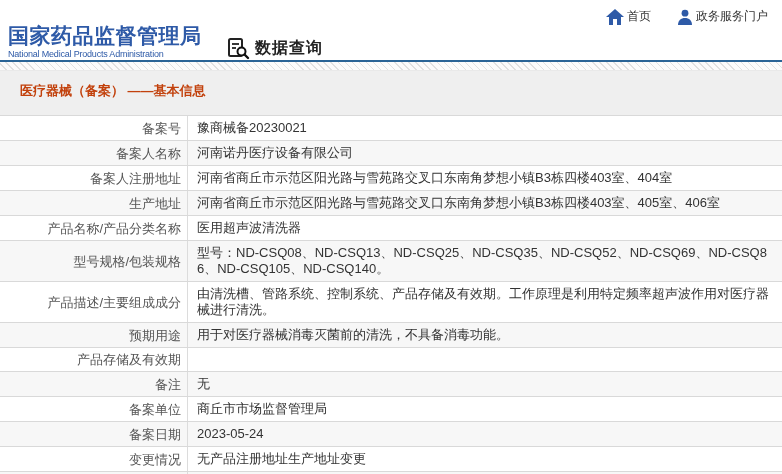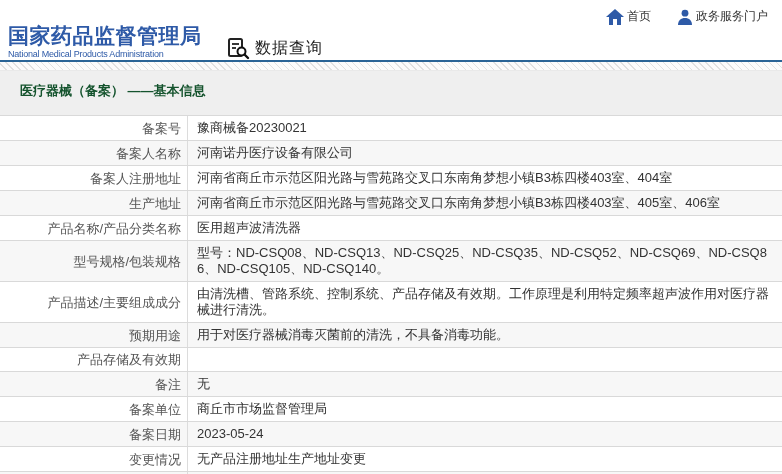--- a/index.html
+++ b/index.html
@@ -19,38 +19,38 @@
     color:#2e5aa7;font-size:21px;font-weight:bold;letter-spacing:0.5px;
     line-height:24px;white-space:nowrap;
   }
   .logo-sub{
     color:#2e5aa7;font-size:9px;letter-spacing:-0.2px;line-height:12px;white-space:nowrap;
   }
   .section-title{
     display:flex;align-items:center;margin-left:18px;gap:5px;
   }
   .section-title .txt{
-    font-size:16px;font-weight:normal;color:#222;letter-spacing:1px;
+    font-size:16px;font-weight:bold;color:#222;letter-spacing:1px;
   }
   .header-nav{
     position:absolute;right:14px;top:8px;display:flex;gap:26px;
   }
   .nav-item{
     display:flex;flex-direction:row;align-items:center;gap:3px;cursor:pointer;
   }
   .nav-item .lbl{font-size:12px;color:#333;white-space:nowrap;}
   .hdr-rule{height:2px;background:#2a6496;}
   .hatch{
     height:8px;
     background:repeating-linear-gradient(45deg,#fbfbfb 0 4px,#e1e1e1 4px 5px);
     border-bottom:1px solid #e9e9e9;
   }
   
   .breadcrumb{
-    margin:11px 0 0 4px;font-size:13px;font-weight:bold;color:#14532d;
+    margin:11px 0 0 4px;font-size:13px;font-weight:bold;color:#c2410c;
     height:18px;line-height:18px;padding-left:16px;
   }
   .info-table{
     margin-top:15px;border-top:1px solid #d9d9d9;border-bottom:2px solid #cdcdcd;
     background:#fff;
   }
   .row{
     display:flex;align-items:center;border-bottom:1px solid #d9d9d9;
     min-height:22px;background:#ffffff;
   }

